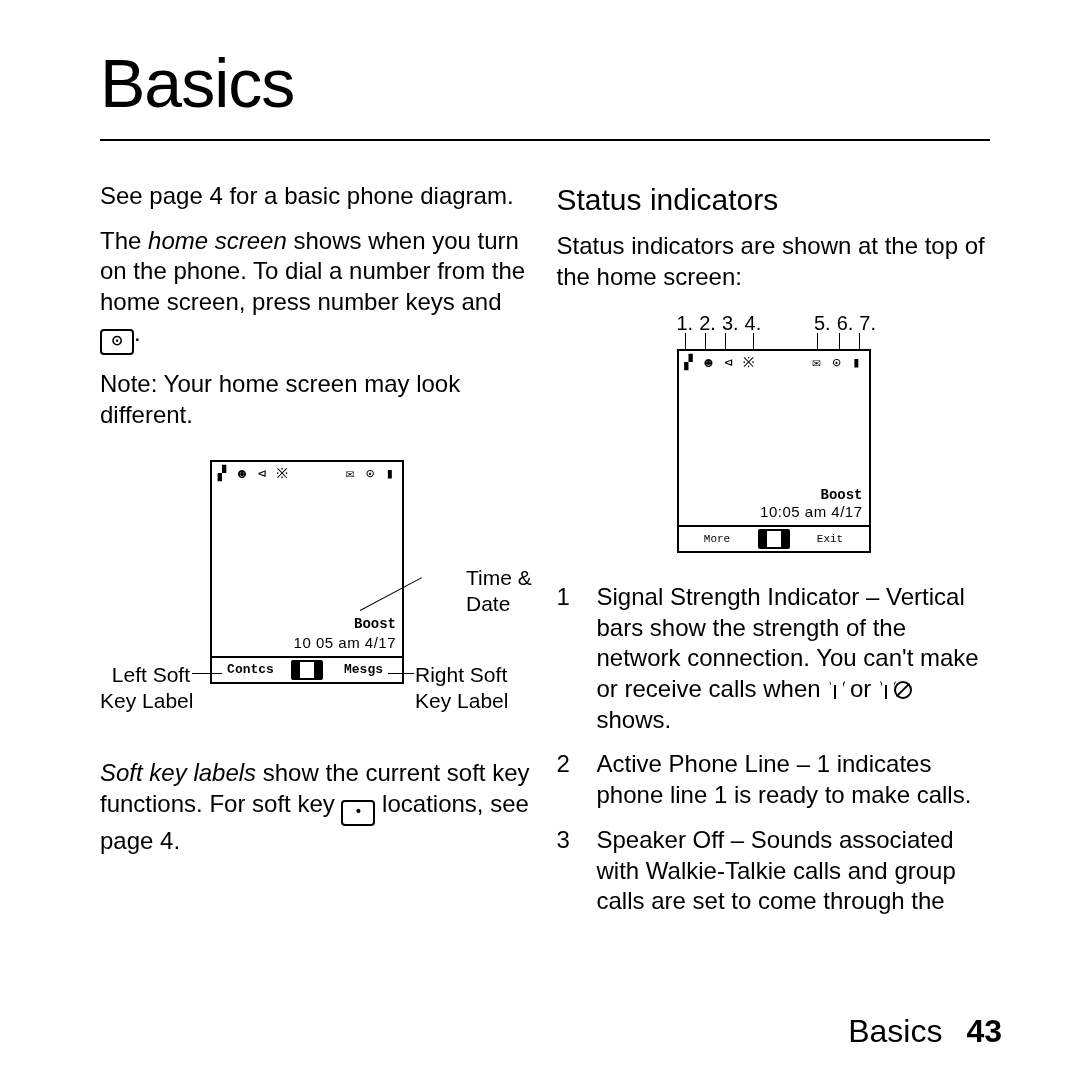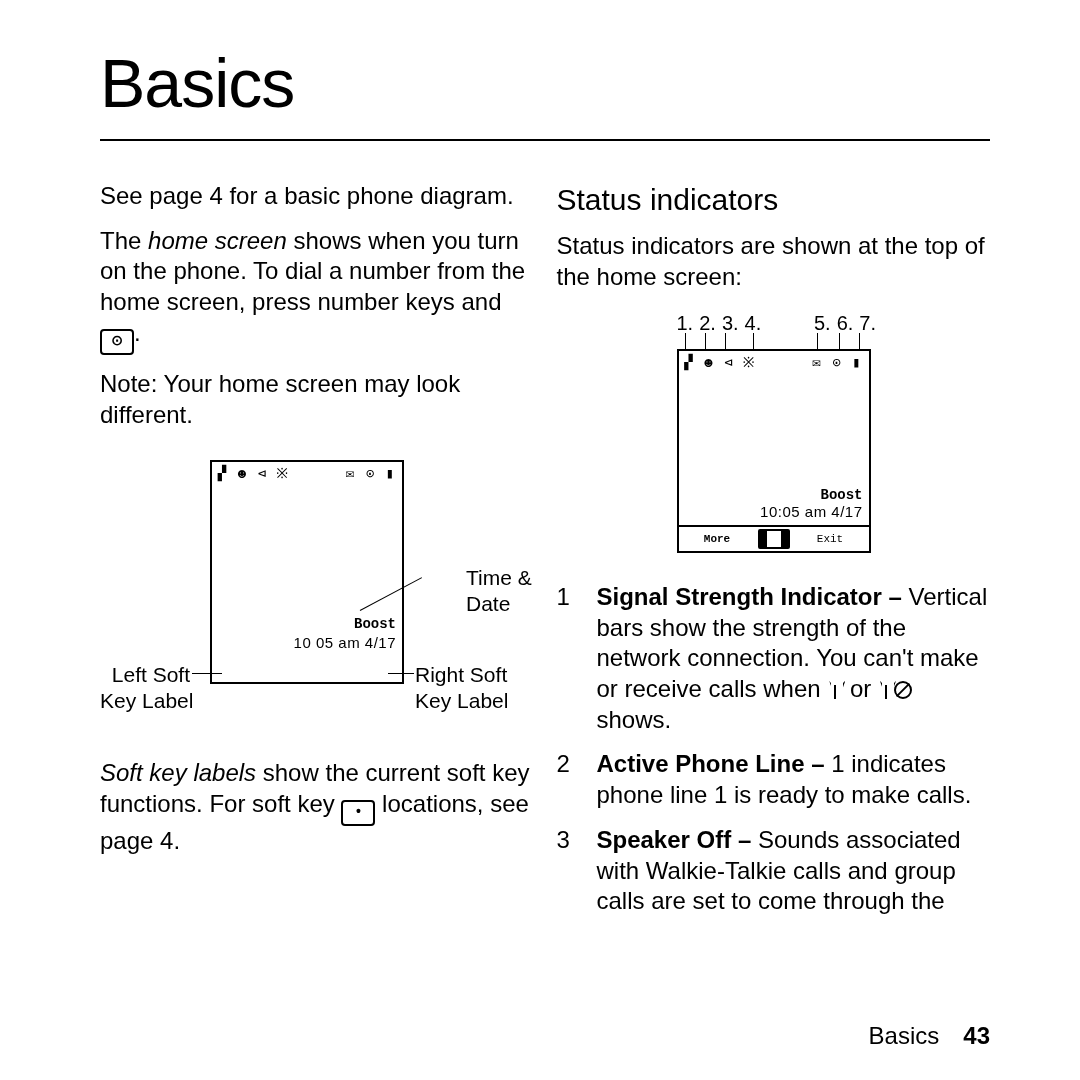--- a/index.html
+++ b/index.html
@@ -111,28 +111,28 @@
   .d2-key-group { display:flex; gap:6px; }
   .d2-leader {
     position:absolute; width:0; border-left:1px solid #000;
   }
 
   
   .numlist { margin: 0; padding: 0; }
   .numlist .row { display:flex; margin-bottom:14px; }
   .numlist .num { width:40px; font-size:24px; }
   .numlist .txt { flex:1; }
-  .numlist .txt b { font-weight:bold; }
+  .numlist .txt b { font-weight:normal; }
 
   
   .pagefoot {
     position: absolute;
-    right: 90px;
+    right: 78px;
     bottom: 28px;
-    font-size: 24px;
+    font-size: 32px;
   }
   .pagefoot .section { margin-right: 24px; }
   .pagefoot .pg { font-weight: bold; }
 
   .antenna-icon {
     display:inline-block; width:16px; height:18px; position:relative; vertical-align:-2px;
   }
   .antenna-icon::before {
     content:""; position:absolute; left:7px; top:4px; width:2px; height:14px; background:#000;
   }
@@ -177,20 +177,25 @@
             <span class="sicon">※</span>
           </span>
           <span class="statusbar-right">
             <span class="sicon">✉</span>
             <span class="sicon">⊙</span>
             <span class="sicon">▮</span>
           </span>
         </div>
         <div class="d1-boost">Boost</div>
         <div class="d1-time">10 05 am  4/17</div>
+        <div class="softbar">
+          <span class="lbl">Contcs</span>
+          <span class="mid"></span>
+          <span class="lbl">Mesgs</span>
+        </div>
       </div>
 
       <div class="callout" style="left:330px; top:115px;margin-left:36px;">Time &amp;
 Date</div>
       <div class="callout-line" style="left:260px; top:160px; width:70px; transform:rotate(-28deg); transform-origin:left;"></div>
 
       <div class="callout" style="left:0px; top:212px; text-align:right; width:90px;">Left Soft
 Key Label</div>
       <div class="callout-line" style="left:92px; top:223px; width:30px;"></div>
 
@@ -241,21 +246,21 @@
           </span>
           <span class="statusbar-right">
             <span class="sicon">✉</span>
             <span class="sicon">⊙</span>
             <span class="sicon">▮</span>
           </span>
         </div>
         <div class="d1-boost">Boost</div>
         <div class="d1-time">10:05 am  4/17</div>
         <div class="softbar">
-          <span class="lbl" style="font-weight:bold;font-size:11px;">More</span>
+          <span class="lbl" style="font-weight:normal;font-size:11px;">More</span>
           <span class="mid"></span>
           <span class="lbl" style="font-weight:normal;font-size:11px;">Exit</span>
         </div>
       </div>
     </div>
 
     <div class="numlist">
       <div class="row">
         <div class="num">1</div>
         <div class="txt">

